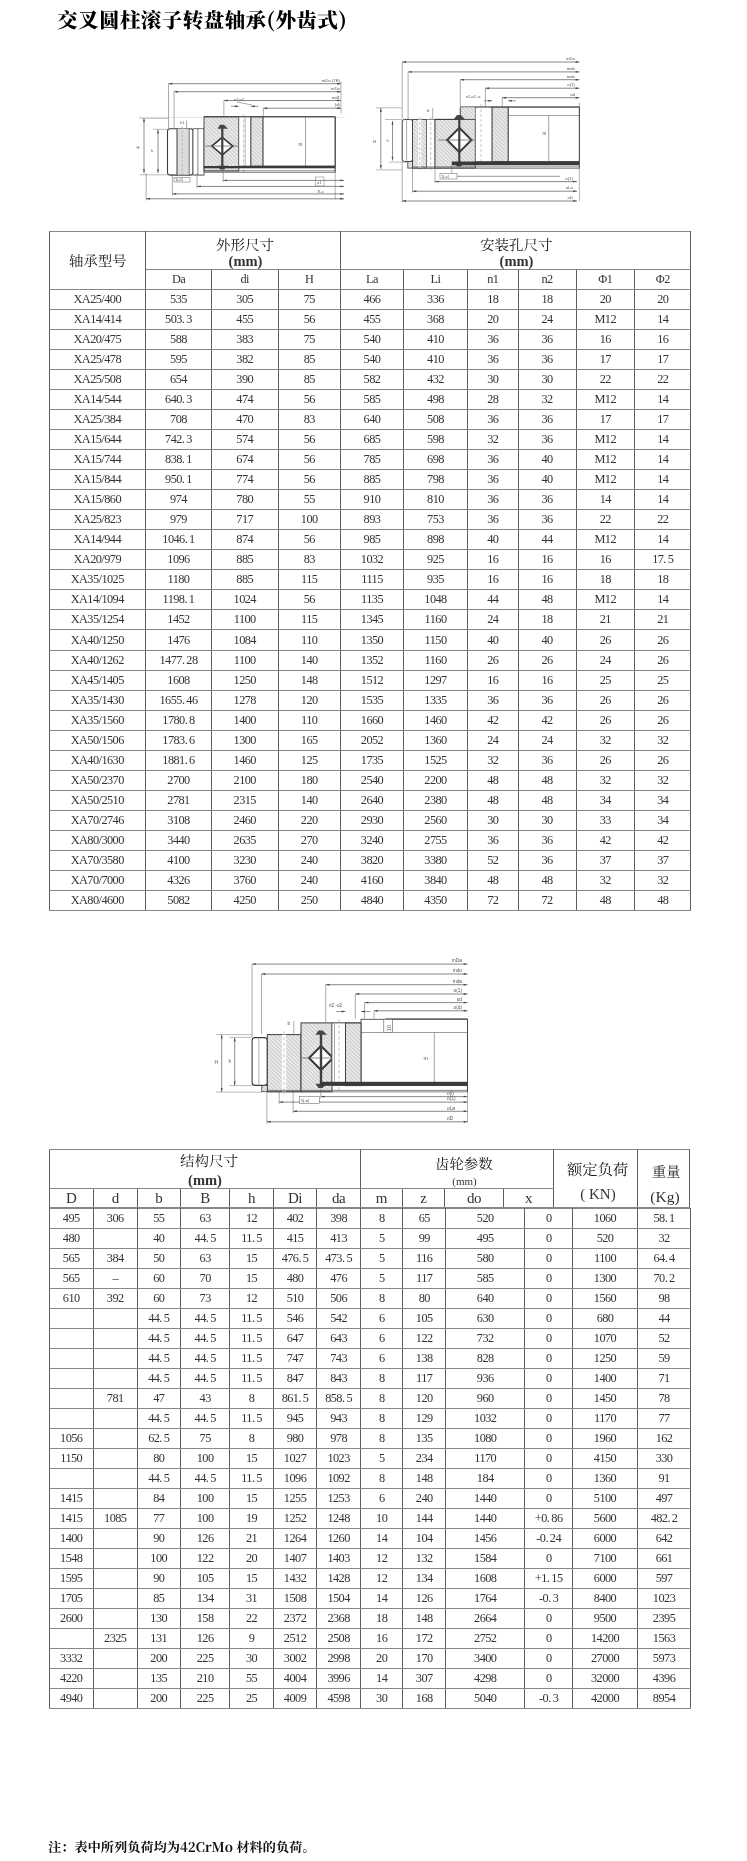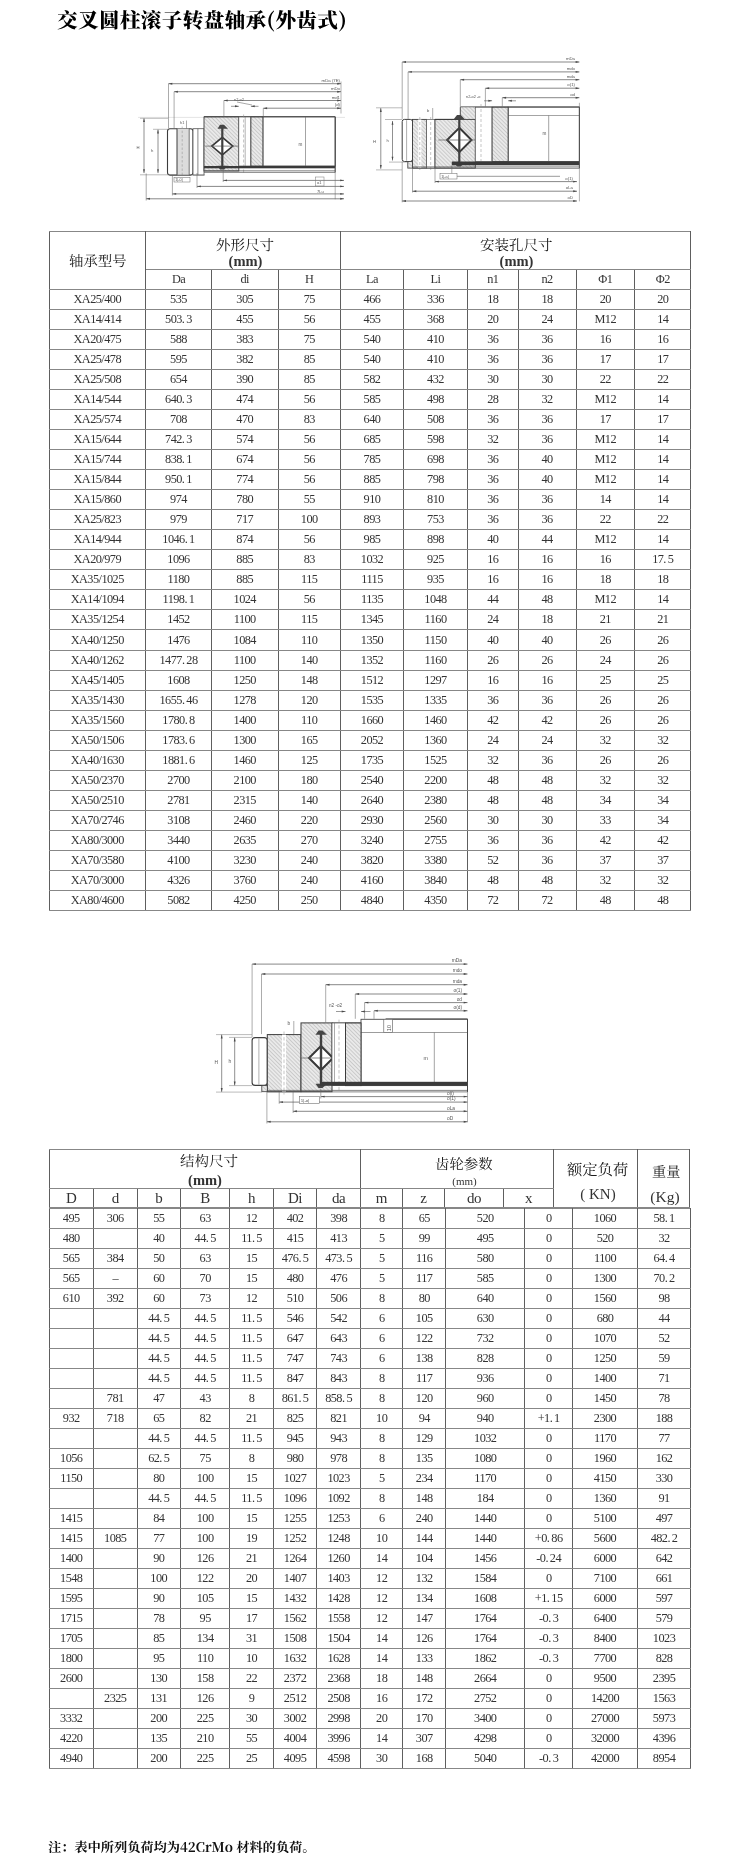--- a/index.html
+++ b/index.html
@@ -316,21 +316,21 @@
         <td>474</td>
         <td>56</td>
         <td>585</td>
         <td>498</td>
         <td>28</td>
         <td>32</td>
         <td>M12</td>
         <td>14</td>
       </tr>
       <tr style="height:20.05px">
-        <td>XA25/574</td>
+        <td>XA25/384</td>
         <td>708</td>
         <td>470</td>
         <td>83</td>
         <td>640</td>
         <td>508</td>
         <td>36</td>
         <td>36</td>
         <td>17</td>
         <td>17</td>
       </tr>
@@ -592,21 +592,21 @@
         <td>3230</td>
         <td>240</td>
         <td>3820</td>
         <td>3380</td>
         <td>52</td>
         <td>36</td>
         <td>37</td>
         <td>37</td>
       </tr>
       <tr style="height:20.05px">
-        <td>XA70/3000</td>
+        <td>XA70/7000</td>
         <td>4326</td>
         <td>3760</td>
         <td>240</td>
         <td>4160</td>
         <td>3840</td>
         <td>48</td>
         <td>48</td>
         <td>32</td>
         <td>32</td>
       </tr>
@@ -859,35 +859,20 @@
         <td>861. 5</td>
         <td>858. 5</td>
         <td>8</td>
         <td>120</td>
         <td>960</td>
         <td>0</td>
         <td>1450</td>
         <td>78</td>
       </tr>
       <tr style="height:20.0px">
-        <td>932</td>
-        <td>718</td>
-        <td>65</td>
-        <td>82</td>
-        <td>21</td>
-        <td>825</td>
-        <td>821</td>
-        <td>10</td>
-        <td>94</td>
-        <td>940</td>
-        <td>+1. 1</td>
-        <td>2300</td>
-        <td>188</td>
-      </tr>
-      <tr style="height:20.0px">
         <td>&nbsp;</td>
         <td>&nbsp;</td>
         <td>44. 5</td>
         <td>44. 5</td>
         <td>11. 5</td>
         <td>945</td>
         <td>943</td>
         <td>8</td>
         <td>129</td>
         <td>1032</td>
@@ -1009,65 +994,35 @@
         <td>1432</td>
         <td>1428</td>
         <td>12</td>
         <td>134</td>
         <td>1608</td>
         <td>+1. 15</td>
         <td>6000</td>
         <td>597</td>
       </tr>
       <tr style="height:20.0px">
-        <td>1715</td>
-        <td>&nbsp;</td>
-        <td>78</td>
-        <td>95</td>
-        <td>17</td>
-        <td>1562</td>
-        <td>1558</td>
-        <td>12</td>
-        <td>147</td>
-        <td>1764</td>
-        <td>-0. 3</td>
-        <td>6400</td>
-        <td>579</td>
-      </tr>
-      <tr style="height:20.0px">
         <td>1705</td>
         <td>&nbsp;</td>
         <td>85</td>
         <td>134</td>
         <td>31</td>
         <td>1508</td>
         <td>1504</td>
         <td>14</td>
         <td>126</td>
         <td>1764</td>
         <td>-0. 3</td>
         <td>8400</td>
         <td>1023</td>
       </tr>
       <tr style="height:20.0px">
-        <td>1800</td>
-        <td>&nbsp;</td>
-        <td>95</td>
-        <td>110</td>
-        <td>10</td>
-        <td>1632</td>
-        <td>1628</td>
-        <td>14</td>
-        <td>133</td>
-        <td>1862</td>
-        <td>-0. 3</td>
-        <td>7700</td>
-        <td>828</td>
-      </tr>
-      <tr style="height:20.0px">
         <td>2600</td>
         <td>&nbsp;</td>
         <td>130</td>
         <td>158</td>
         <td>22</td>
         <td>2372</td>
         <td>2368</td>
         <td>18</td>
         <td>148</td>
         <td>2664</td>
@@ -1119,21 +1074,21 @@
         <td>0</td>
         <td>32000</td>
         <td>4396</td>
       </tr>
       <tr style="height:20.0px">
         <td>4940</td>
         <td>&nbsp;</td>
         <td>200</td>
         <td>225</td>
         <td>25</td>
-        <td>4095</td>
+        <td>4009</td>
         <td>4598</td>
         <td>30</td>
         <td>168</td>
         <td>5040</td>
         <td>-0. 3</td>
         <td>42000</td>
         <td>8954</td>
       </tr>
     </tbody>
   </table>

